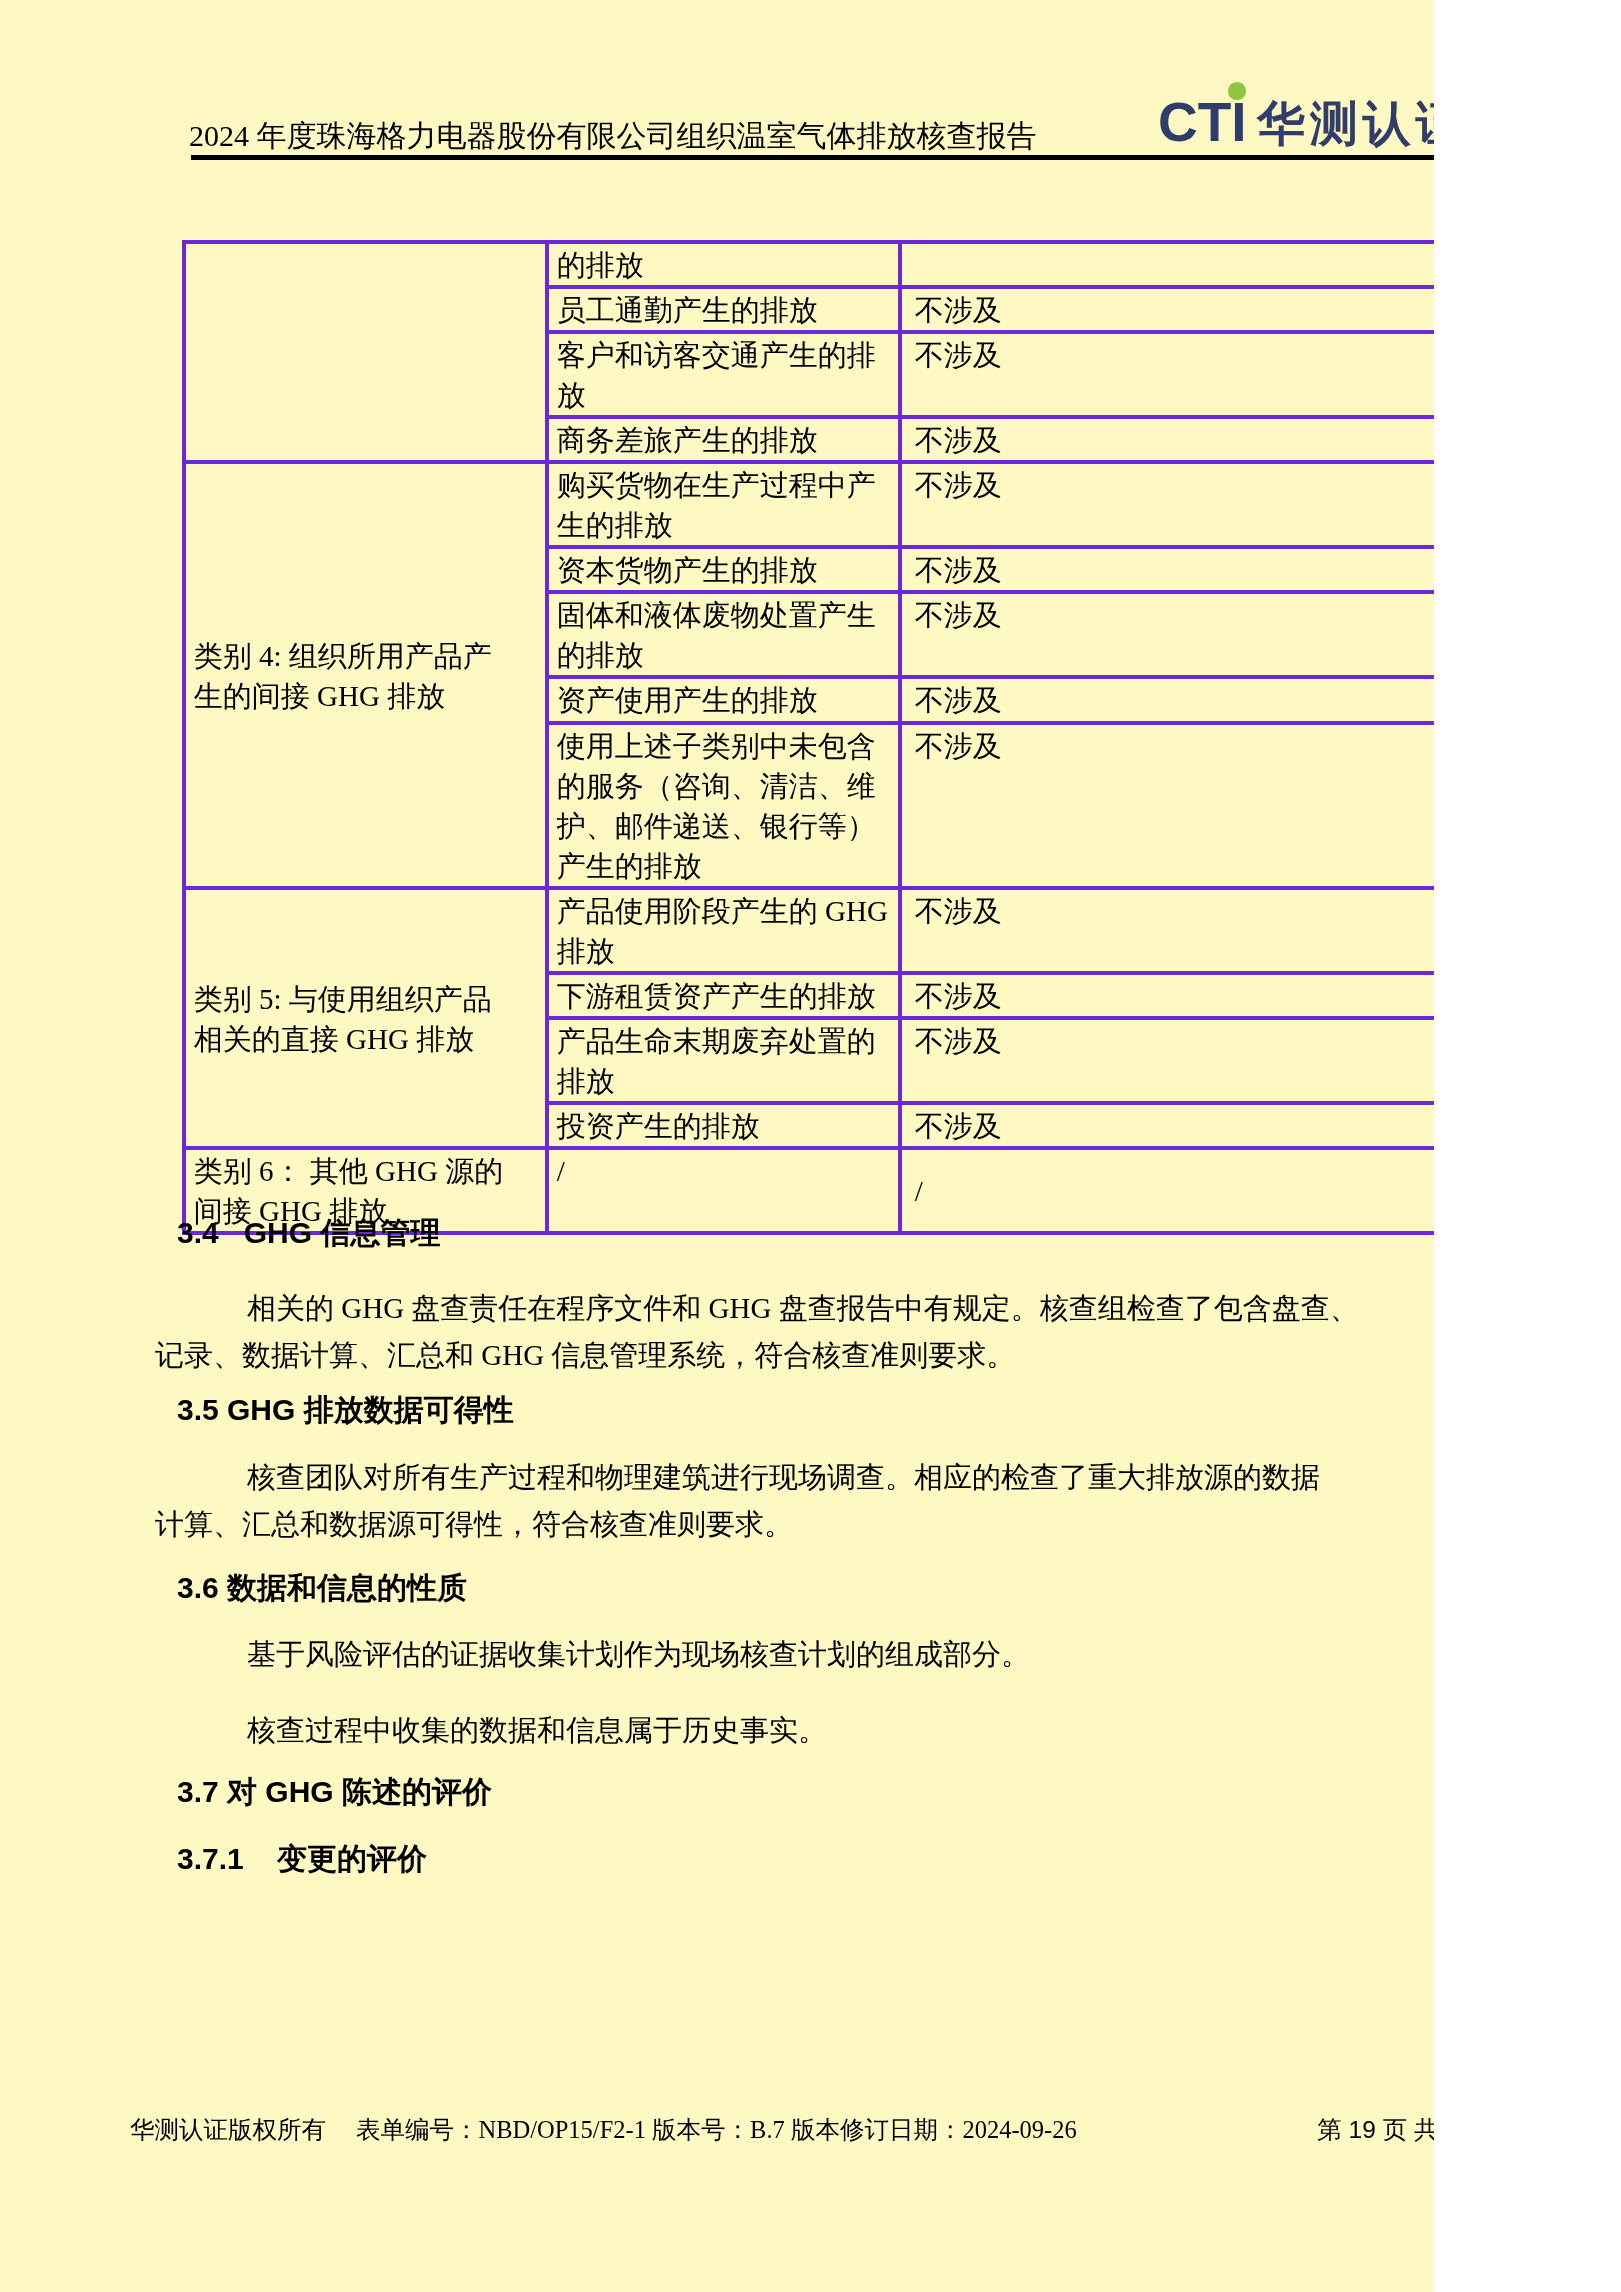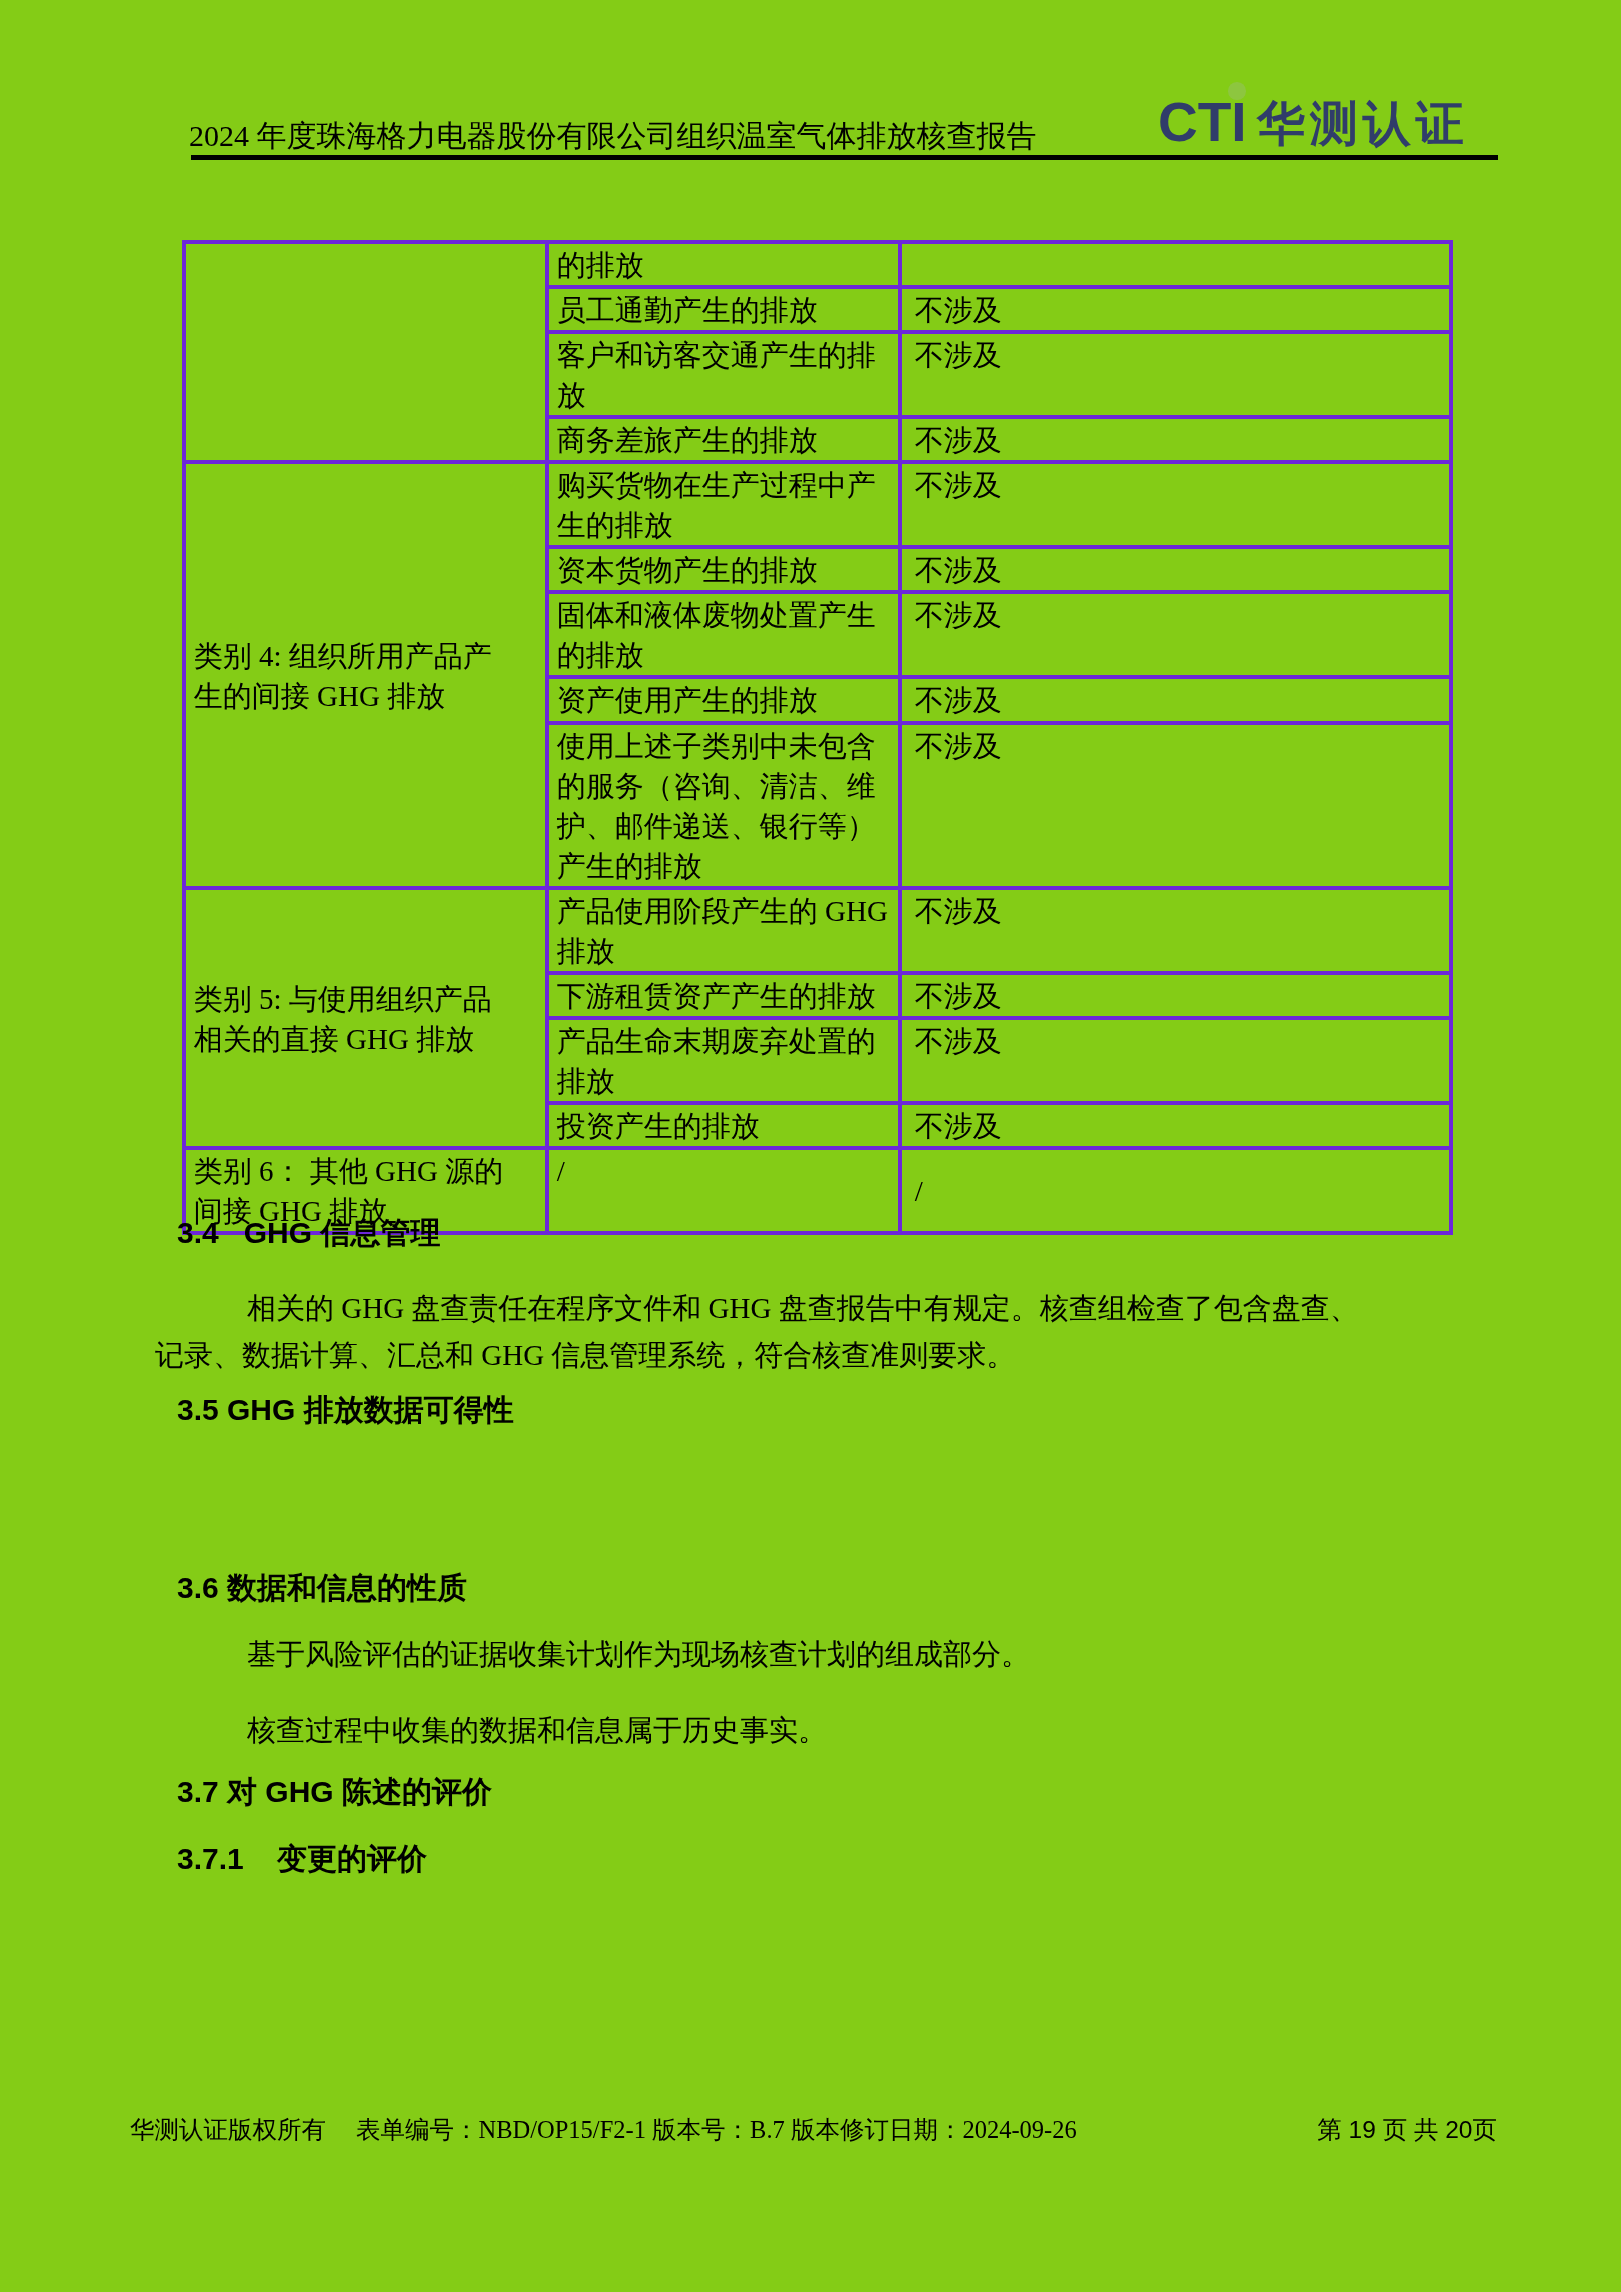--- a/index.html
+++ b/index.html
@@ -1,23 +1,24 @@
 <!DOCTYPE html>
 <html><head>
 <meta charset="utf-8">
 <style>
   html, body { margin: 0; padding: 0; background: #ffffff; }
   .page {
     position: relative;
-    width: 1621px;
+    width: 1386px;
     height: 2293px;
-    background: #84cc16;
+    background: #fef9c3;
     font-family: "Liberation Sans", sans-serif;
     color: #000000;
     overflow: hidden;
+    padding-left: 48px;
   }
 
   
   .page-title {
     position: absolute;
     left: 189px; top: 118px;
     font-family: "Liberation Serif", serif;
     font-size: 30px;
     line-height: 35px;
     white-space: nowrap;
@@ -209,20 +210,22 @@
         <td class="sta mid">/</td>
       </tr>
     </tbody>
   </table>
 
   <div class="sec-h" style="top:1215px">3.4   GHG 信息管理</div>
   <div class="sec-p" style="top:1285px">相关的 GHG 盘查责任在程序文件和 GHG 盘查报告中有规定。核查组检查了包含盘查、
 记录、数据计算、汇总和 GHG 信息管理系统，符合核查准则要求。</div>
 
   <div class="sec-h" style="top:1392px">3.5 GHG 排放数据可得性</div>
+  <div class="sec-p" style="top:1454px">核查团队对所有生产过程和物理建筑进行现场调查。相应的检查了重大排放源的数据
+计算、汇总和数据源可得性，符合核查准则要求。</div>
 
   <div class="sec-h" style="top:1570px">3.6 数据和信息的性质</div>
   <div class="sec-p" style="top:1707px">核查过程中收集的数据和信息属于历史事实。</div>
   <div class="sec-p" style="top:1631px">基于风险评估的证据收集计划作为现场核查计划的组成部分。</div>
 
   <div class="sec-h" style="top:1774px">3.7 对 GHG 陈述的评价</div>
 
   <div class="sec-h" style="top:1841px">3.7.1    变更的评价</div>
 
   <div class="page-footer">

